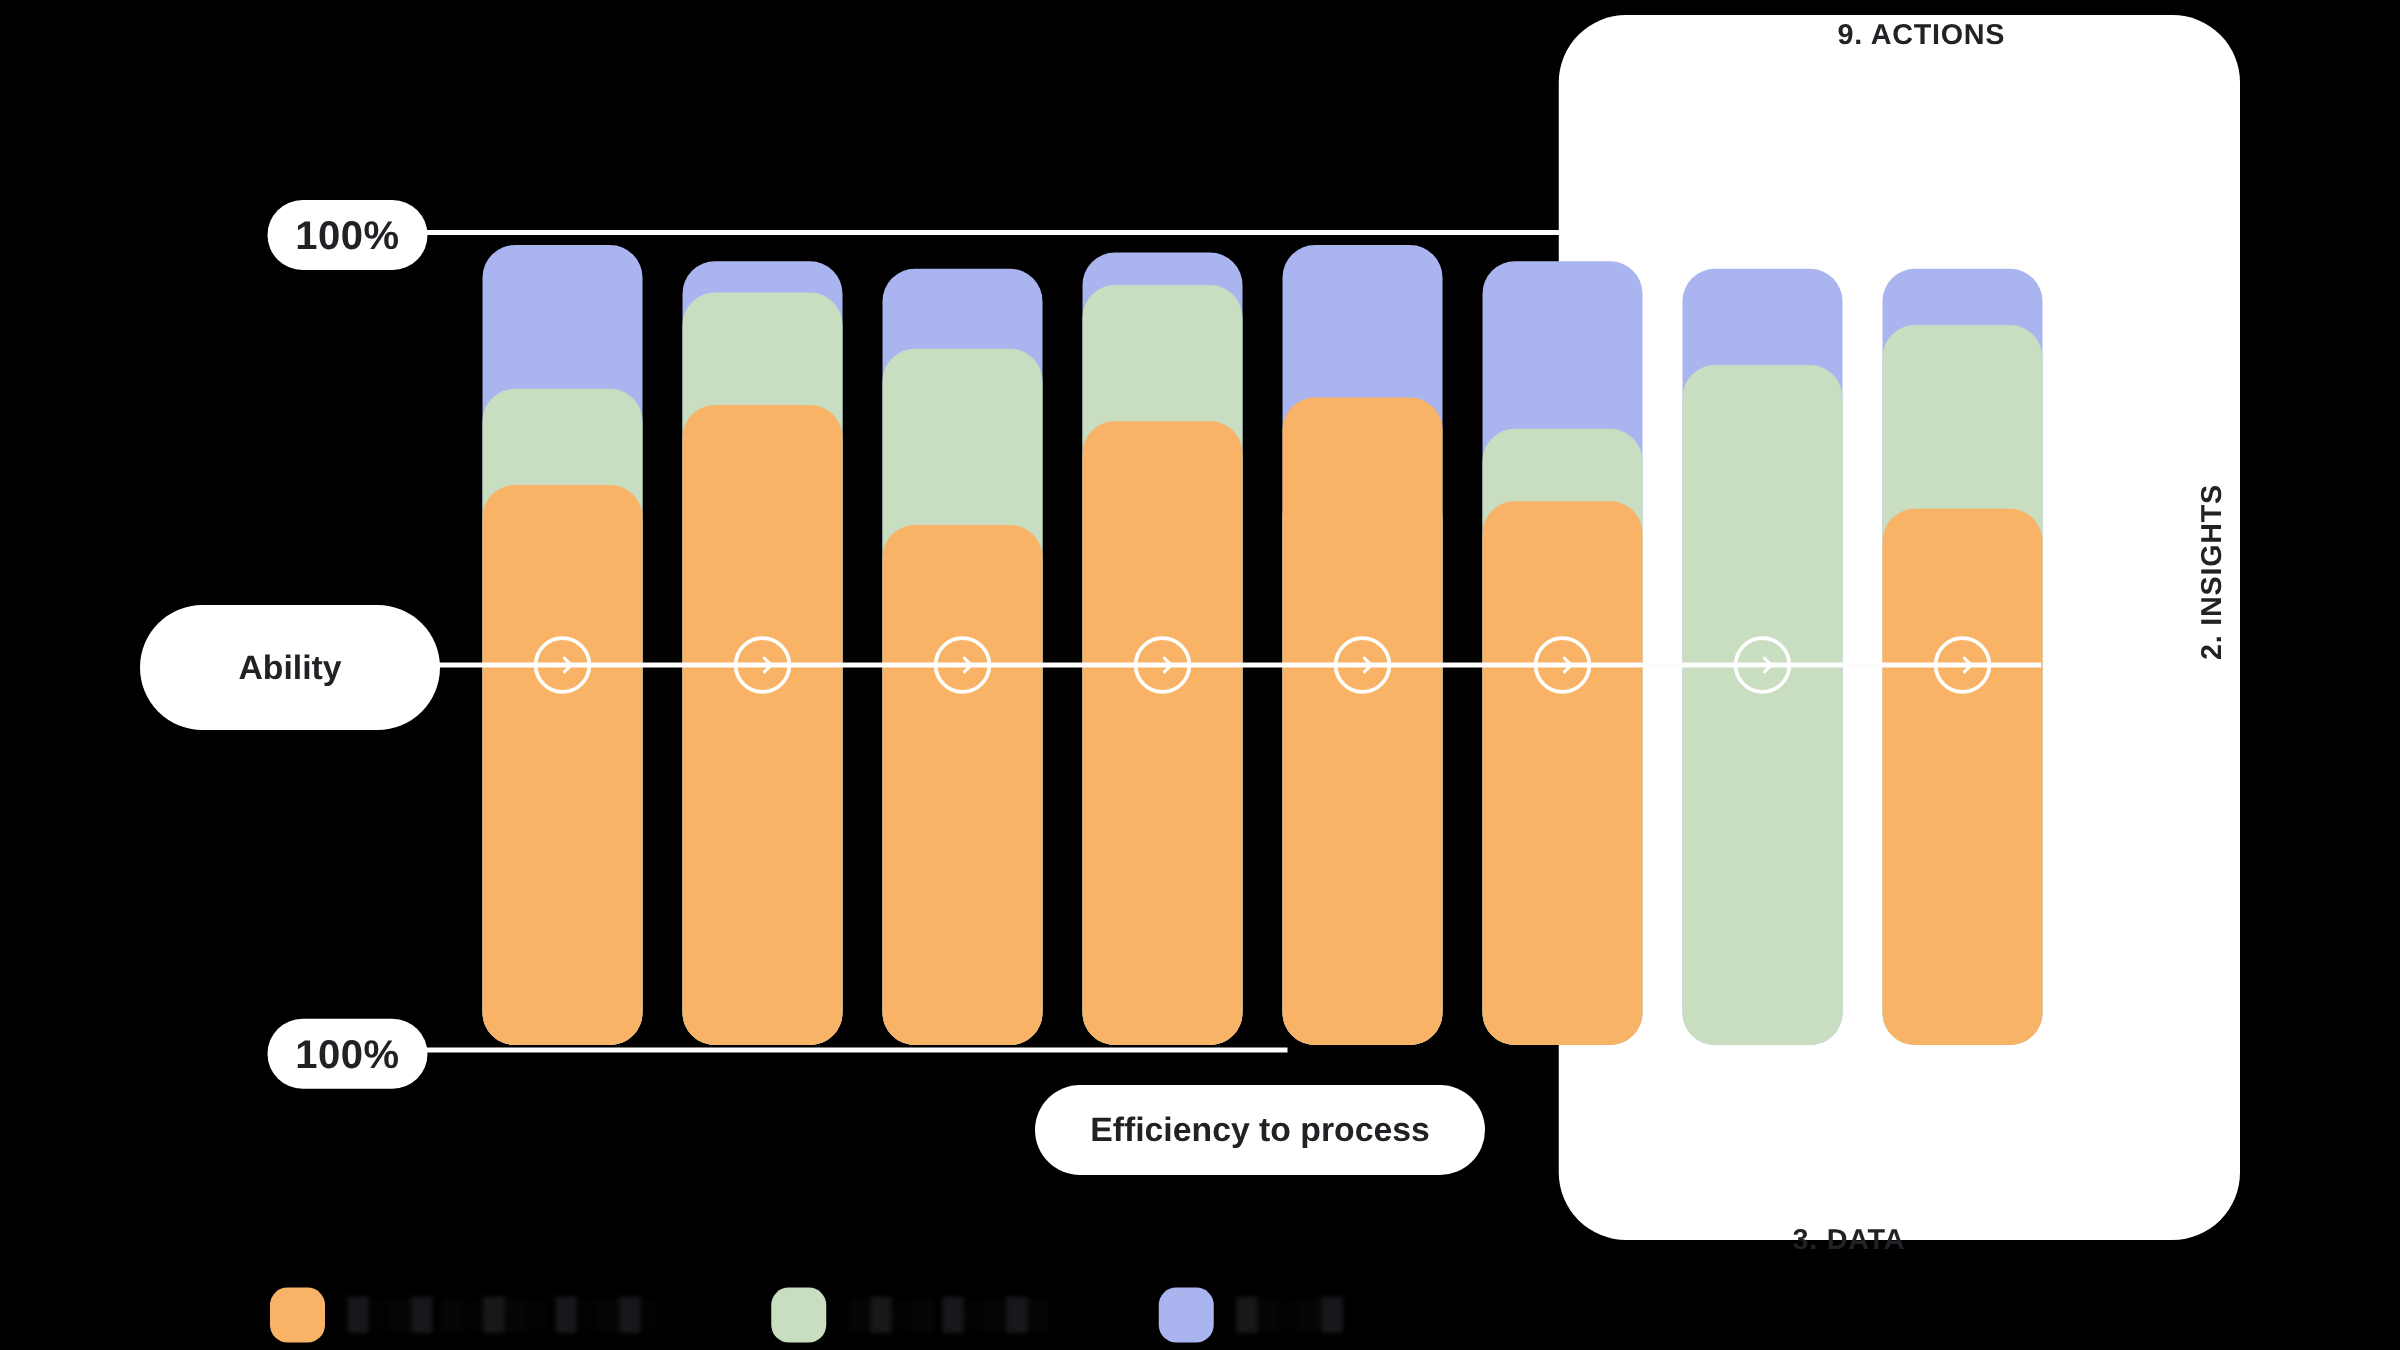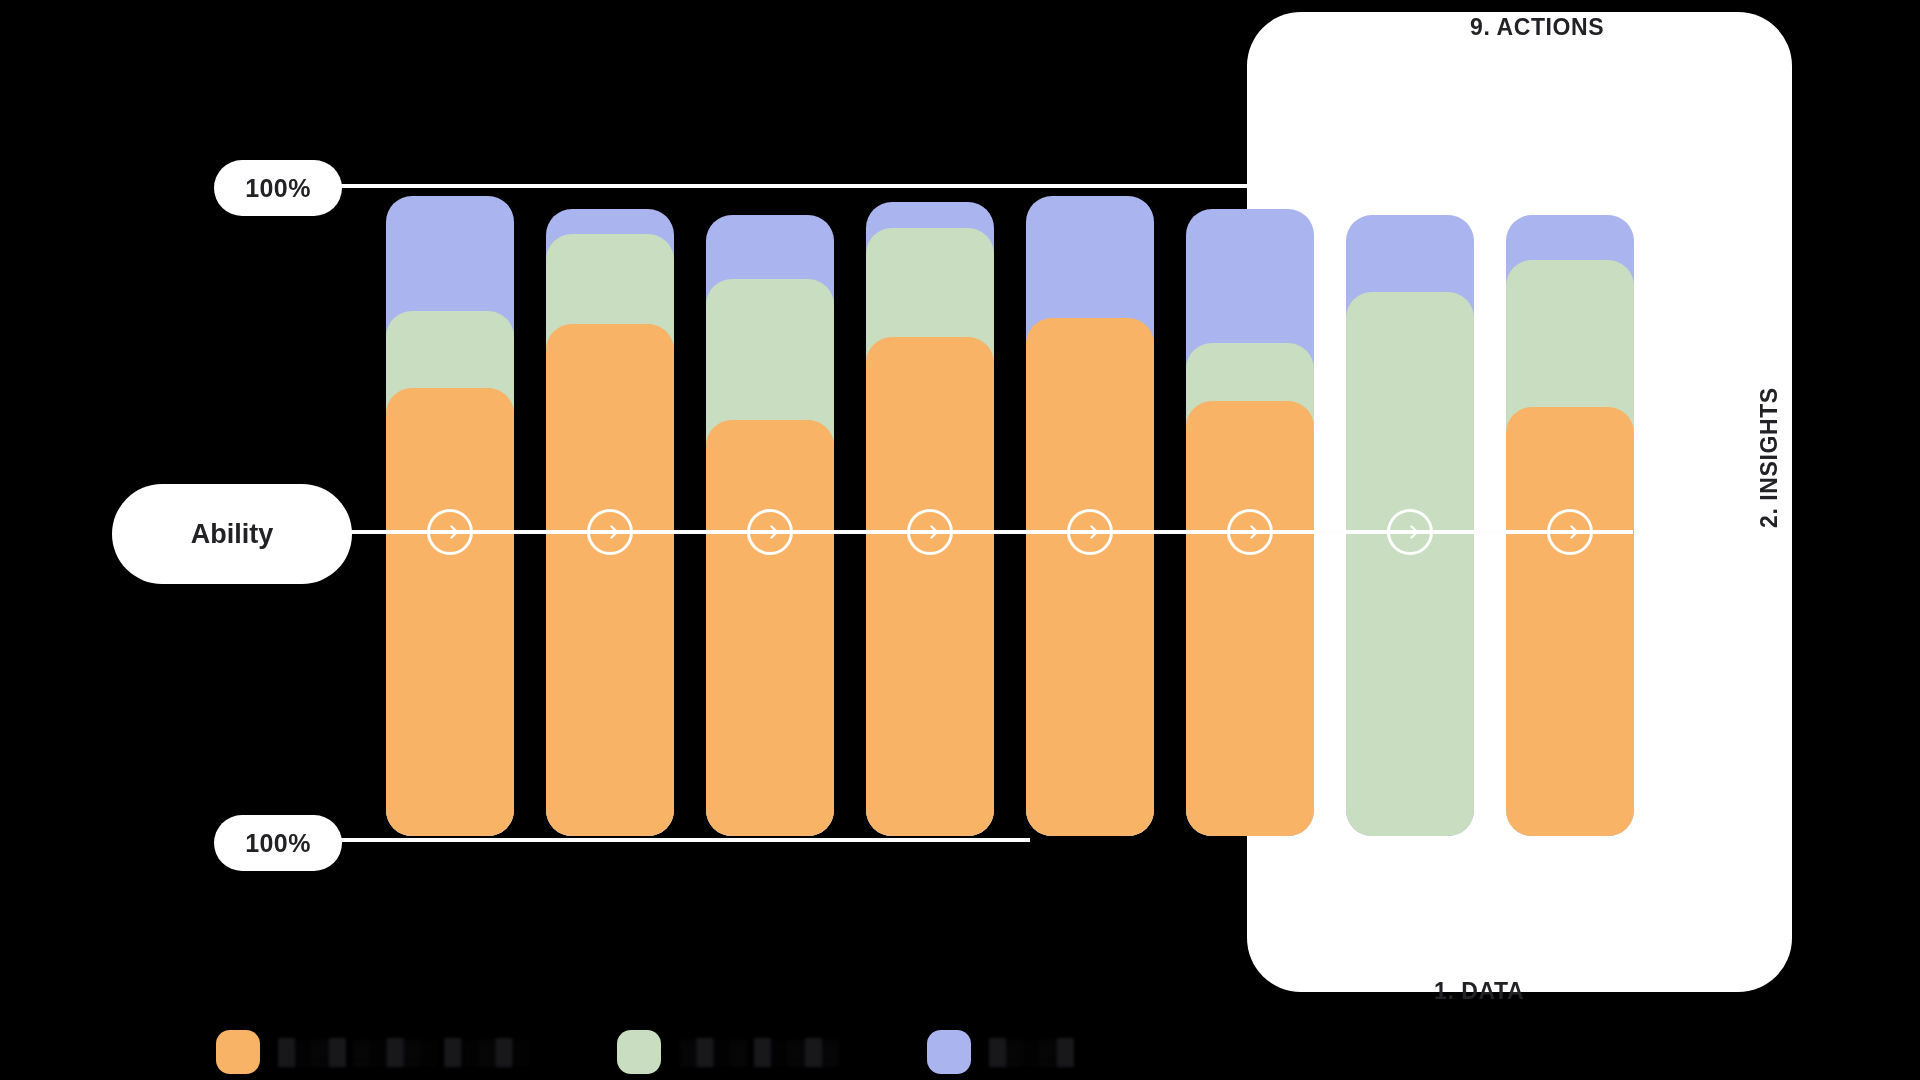--- a/index.html
+++ b/index.html
@@ -117,21 +117,21 @@
     color: #222226;
     font-weight: bold;
     display: flex;
     align-items: center;
     justify-content: center;
     white-space: nowrap;
   }
   .pill.pct {
     width: 128px;
     height: 56px;
-    font-size: 25px;
+    font-size: 32px;
     letter-spacing: 0.4px;
   }
   .pill.pct.top    { left: 214px; top: 160px; }
   .pill.pct.bottom { left: 214px; top: 815px; }
 
   .pill.process {
     left: 112px;
     top: 484px;
     width: 240px;
     height: 100px;
@@ -185,21 +185,21 @@
   }
 </style>
 </head>
 <body>
 
 <div id="stage">
 
   <div class="backdrop-panel"></div>
 
   <div class="backdrop-label actions">9. ACTIONS</div>
-  <div class="backdrop-label data">1. DATA</div>
+  <div class="backdrop-label data">3. DATA</div>
   <div class="backdrop-label insights">2. INSIGHTS</div>
 
   <div class="axis-stub top"></div>
   <div class="axis-stub bottom"></div>
 
   <div class="plot" id="plot">
       <div class="bar-col" style="left: 0px; width: 128px;">
         <div class="seg" style="top: 0px; height: 640px; background: rgb(170, 180, 239);"></div>
         <div class="seg" style="top: 115.2px; height: 524.8px; background: rgb(201, 221, 192);"></div>
         <div class="seg" style="top: 192px; height: 448px; background: rgb(249, 179, 103);"></div>
@@ -281,20 +281,21 @@
         <svg width="26" height="26" viewBox="0 0 26 26" fill="none">
           <path d="M4 13h16M14.5 7.5L20 13l-5.5 5.5" stroke="#ffffff" stroke-width="2.4" stroke-linecap="round" stroke-linejoin="round"></path>
         </svg>
       </div>
     </div>
 
   <div class="pill pct top">100%</div>
   <div class="pill pct bottom">100%</div>
 
   <div class="pill process">Ability</div>
+  <div class="pill efficiency">Efficiency to process</div>
 
   <div class="legend" id="legend">
       <div class="legend-item">
         <div class="legend-swatch" style="background: rgb(249, 179, 103);"></div>
         <div class="legend-label">█░▒█ ▒░█▒░ █░▒█░</div>
       </div>
       <div class="legend-item">
         <div class="legend-swatch" style="background: rgb(201, 221, 192);"></div>
         <div class="legend-label">▒█░▒ █░▒█▒</div>
       </div>

